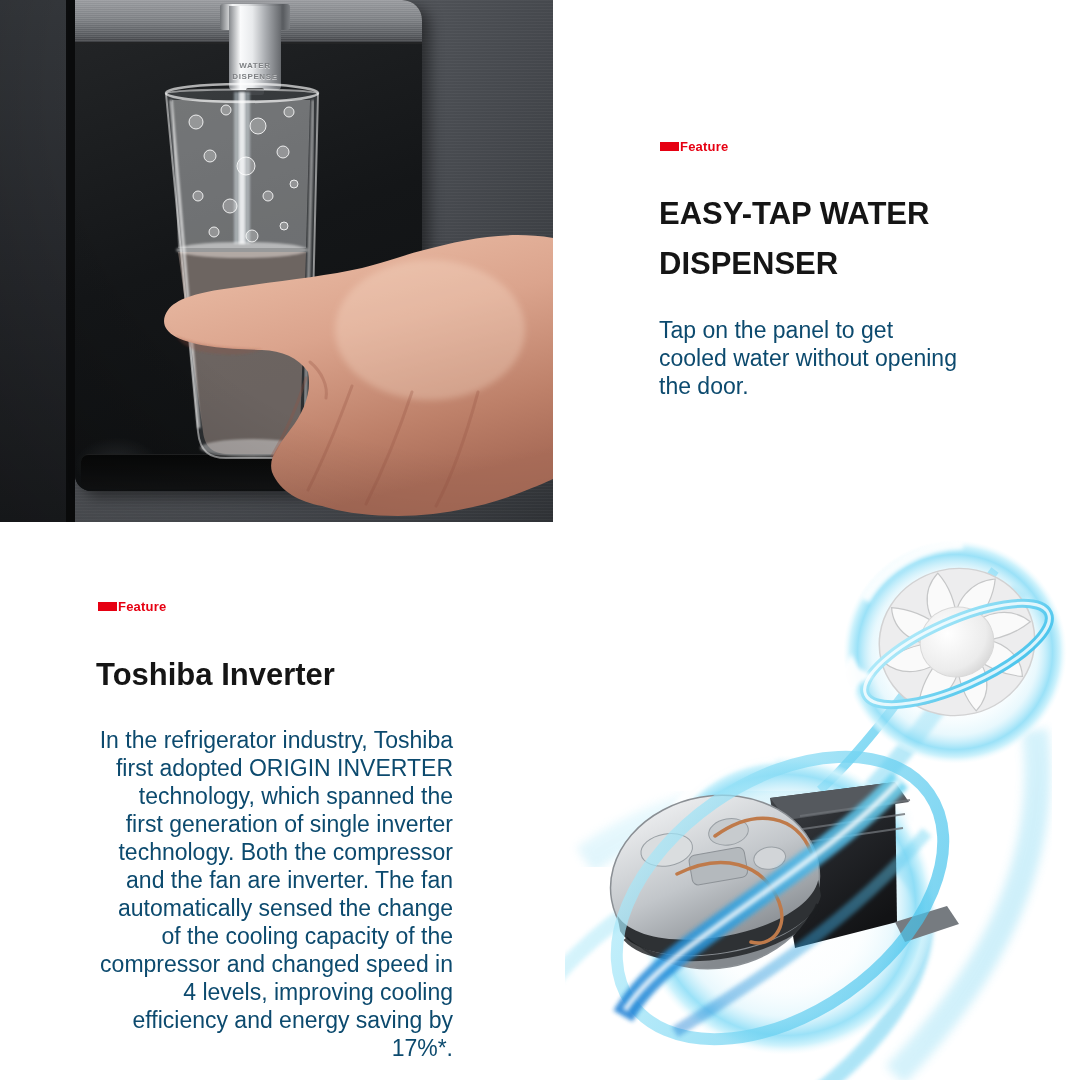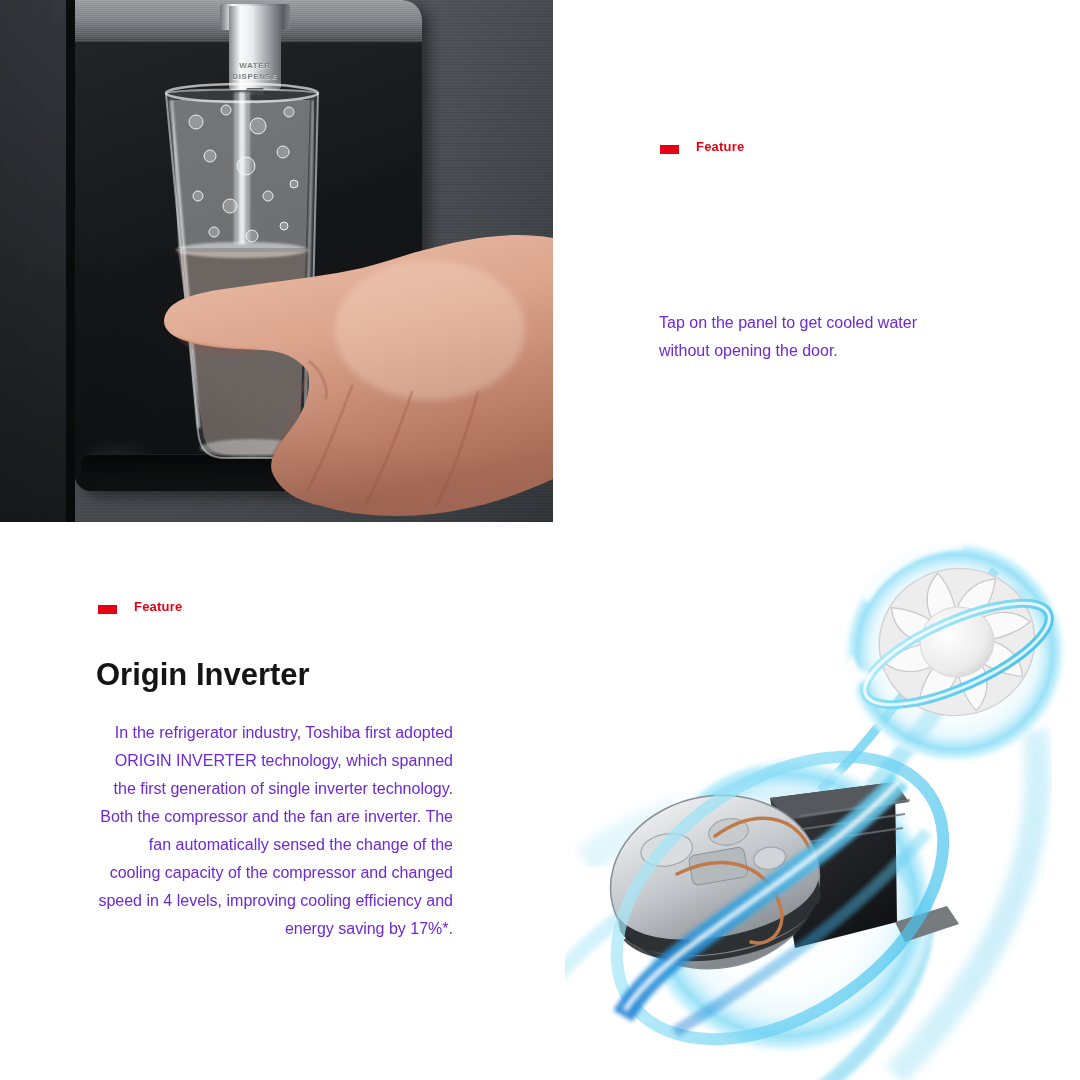--- a/index.html
+++ b/index.html
@@ -1,23 +1,23 @@
 <!DOCTYPE html>
 <html><head>
 <meta charset="utf-8">
 <style>
   html,body{margin:0;padding:0;background:#fff;}
   .canvas{position:relative;width:1080px;height:1080px;background:#ffffff;overflow:hidden;
           font-family:"Liberation Sans",sans-serif;color:#1b1b1b;}
   
-  .feature-tag{position:absolute;display:flex;align-items:flex-end;gap:17px;}
+  .feature-tag{position:absolute;display:flex;align-items:center;gap:1px;}
   .tag-rect{display:inline-block;width:19px;height:9px;background:#e60012;}
   .tag-label{font-size:13px;font-weight:700;color:#e60012;letter-spacing:.2px;}
   .headline{position:absolute;font-weight:700;color:#151515;font-size:31px;line-height:50px;letter-spacing:0;}
-  .body-text{position:absolute;font-size:16px;line-height:28px;color:#6d28d9;}
+  .body-text{position:absolute;font-size:23px;line-height:28px;color:#0c4a6e;}
   #easytap-tag{left:660px;top:139px;}
   #easytap-title{left:659px;top:163px;width:300px;}
   #easytap-body{left:659px;top:293px;width:300px;}
   #origin-tag{left:98px;top:599px;}
   #origin-title{left:96px;top:624px;width:360px;}
   #origin-body{left:97px;top:703px;width:356px;text-align:right;}
   
   .photo{position:absolute;left:0;top:0;width:553px;height:522px;overflow:hidden;background:#44474c;}
   .door-face{position:absolute;inset:0;
      background:linear-gradient(115deg,#6a6d72 0%,#5a5d62 35%,#45484d 70%,#323539 100%);}
@@ -147,27 +147,28 @@
         </g>
       </g>
     </svg>
     <div class="photo-vignette"></div>
   </div>
 
   <div class="feature-tag" id="easytap-tag">
     <span class="tag-rect"></span>
     <span class="tag-label">Feature</span>
   </div>
+  <h2 class="headline" id="easytap-title">EASY-TAP WATER DISPENSER</h2>
   <p class="body-text" id="easytap-body">Tap on the panel to get cooled water without opening the door.</p>
 
   <div class="feature-tag" id="origin-tag">
     <span class="tag-rect"></span>
     <span class="tag-label">Feature</span>
   </div>
-  <h2 class="headline" id="origin-title">Origin Inverter</h2>
+  <h2 class="headline" id="origin-title">Toshiba Inverter</h2>
   <p class="body-text" id="origin-body">In the refrigerator industry, Toshiba first adopted ORIGIN INVERTER technology, which spanned the first generation of single inverter technology. Both the compressor and the fan are inverter. The fan automatically sensed the change of the cooling capacity of the compressor and changed speed in 4 levels, improving cooling efficiency and energy saving by 17%*.</p>
 
   <svg class="illus" width="515" height="550" viewBox="0 0 515 550">
     <defs>
       <linearGradient id="ringGrad" x1="0" y1="0" x2="1" y2="1">
         <stop offset="0" stop-color="#b9eefb"></stop>
           <stop offset="1" stop-color="#35bdea"></stop>
       </linearGradient>
       <linearGradient id="streakGrad" x1="1" y1="0" x2="0" y2="1">
         <stop offset="0" stop-color="#6fd6f3"></stop>

